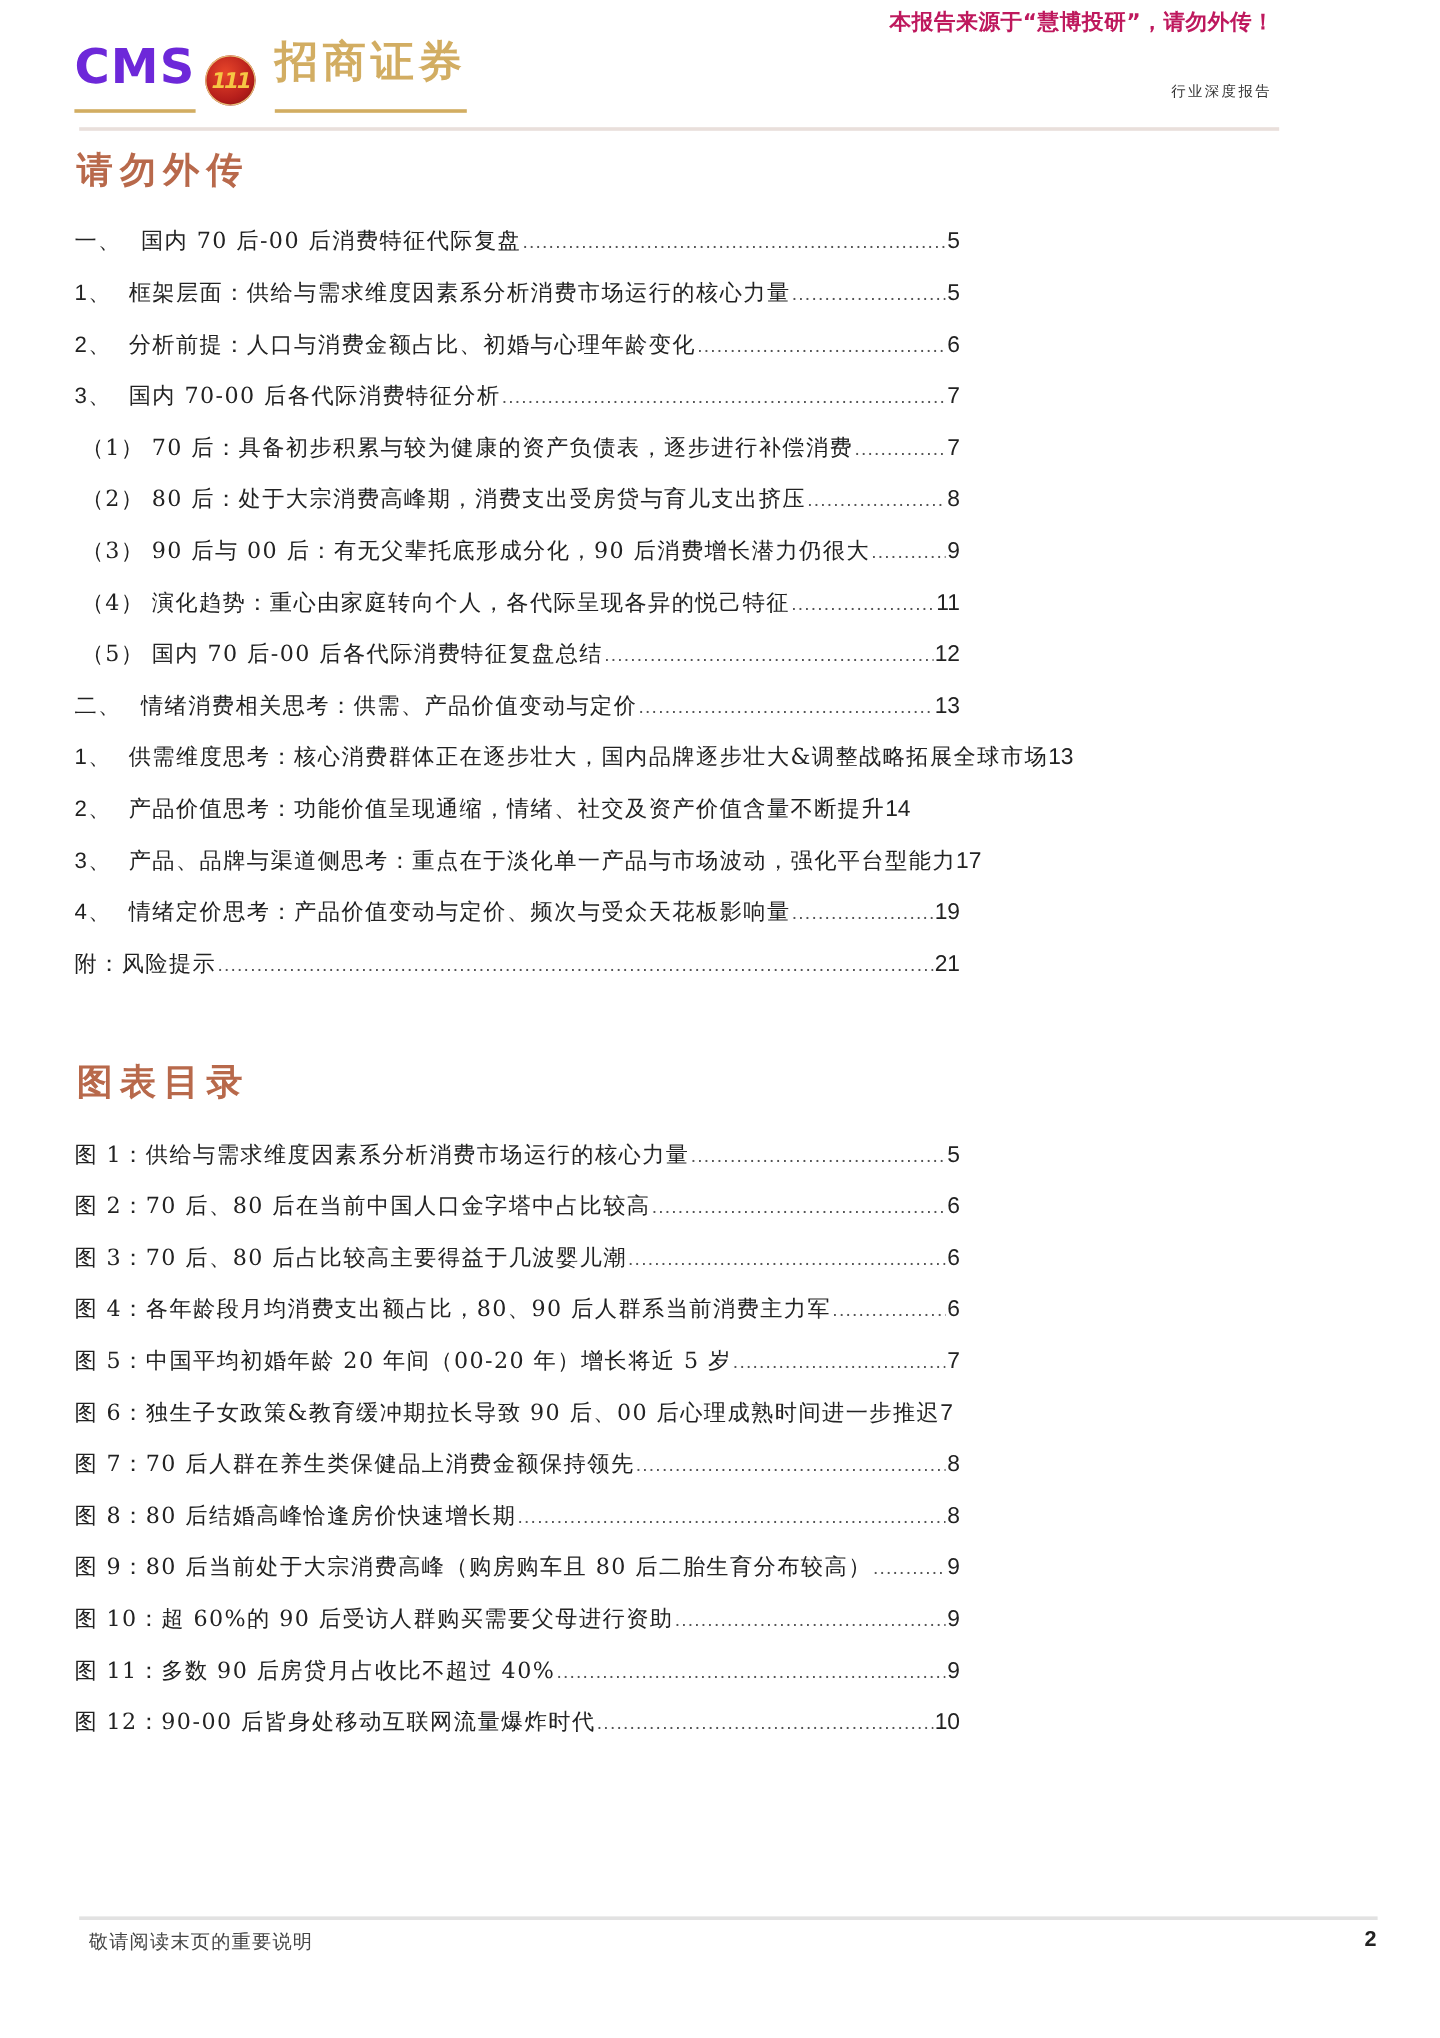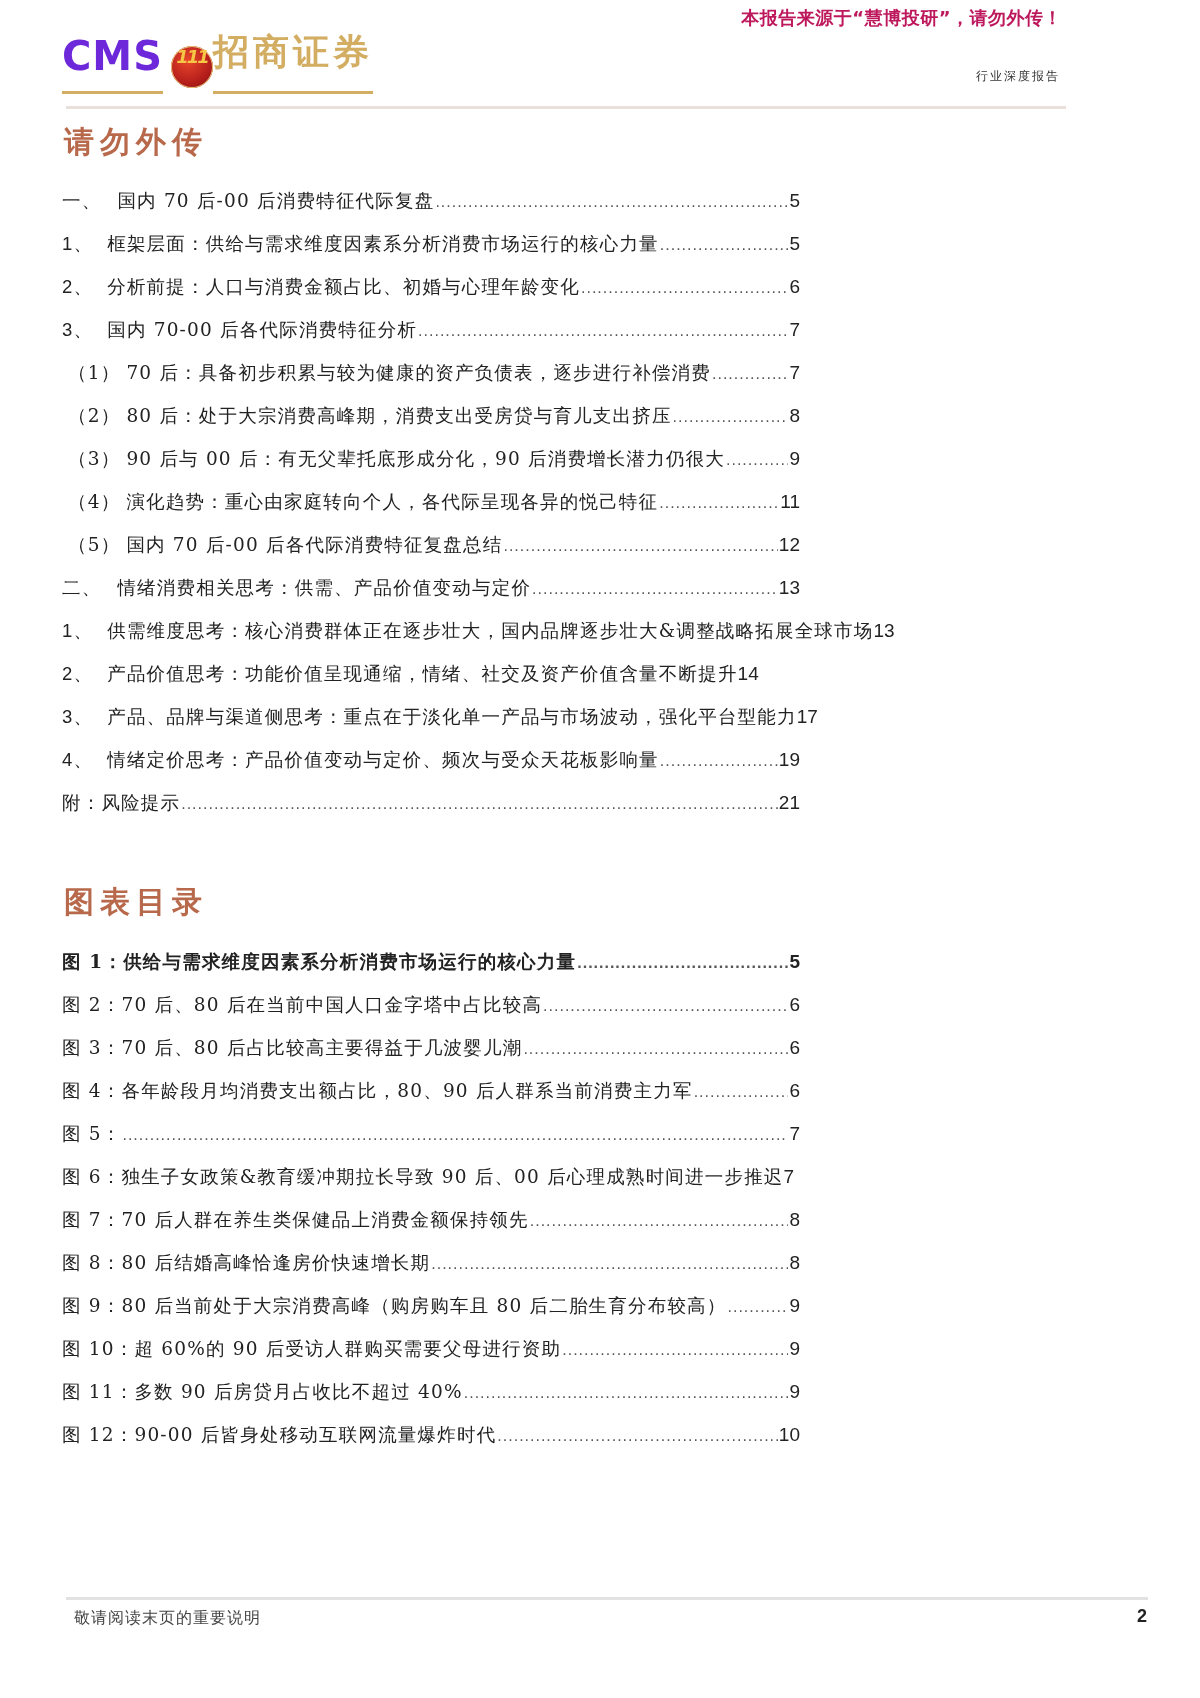--- a/index.html
+++ b/index.html
@@ -42,22 +42,23 @@
       line-height: 40px;
       padding-bottom: 15px;
       border-bottom: 3px solid #d2ad62;
       letter-spacing: 1px;
     }
     .logo-badge {
       width: 42px;
       height: 42px;
       border-radius: 50%;
       background: radial-gradient(circle at 40% 35%, #e8462a 0%, #b51e1b 60%, #7c0f0f 100%);
-      margin: 0 0 6px 8px;
+      margin: 0 16px 6px 8px;
       display: flex;
+      align-items: center;
       justify-content: center;
       position: relative;
       box-shadow: 0 0 0 1px #e5c07a inset;
     }
     .logo-badge span {
       font-family: "DejaVu Sans", sans-serif;
       font-weight: bold;
       font-style: italic;
       font-size: 18px;
       color: #f6c744;
@@ -265,21 +266,21 @@
     <span class="label" style="margin-right:0px;">附：</span>
     <span class="label">风险提示</span>
     <span class="leader">..............................................................................................................................................................</span>
     <span class="page">21</span>
   </a>
 </div>
 
 <div class="section-title" style="top:882px;">图表目录</div>
 
 <div class="toc" style="top:0;">
-  <a class="toc-item" style="top:949px; width:738px;font-weight:bold;">
+  <a class="toc-item" style="top:949px; width:738px;">
     <span class="label">图 1：</span>
     <span class="label">供给与需求维度因素系分析消费市场运行的核心力量</span>
     <span class="leader">........................................................................................................................................</span>
     <span class="page">5</span>
   </a>
   <a class="toc-item" style="top:992px; width:738px;">
     <span class="label">图 2：</span>
     <span class="label">70 后、80 后在当前中国人口金字塔中占比较高</span>
     <span class="leader">........................................................................................................................................</span>
     <span class="page">6</span>
@@ -291,20 +292,21 @@
     <span class="page">6</span>
   </a>
   <a class="toc-item" style="top:1078px; width:738px;">
     <span class="label">图 4：</span>
     <span class="label">各年龄段月均消费支出额占比，80、90 后人群系当前消费主力军</span>
     <span class="leader">........................................................................................................................................</span>
     <span class="page">6</span>
   </a>
   <a class="toc-item" style="top:1121px; width:738px;">
     <span class="label">图 5：</span>
+    <span class="label">中国平均初婚年龄 20 年间（00-20 年）增长将近 5 岁</span>
     <span class="leader">........................................................................................................................................</span>
     <span class="page">7</span>
   </a>
   <a class="toc-item" style="top:1164px;">
     <span class="label">图 6：</span>
     <span class="label">独生子女政策&amp;教育缓冲期拉长导致 90 后、00 后心理成熟时间进一步推迟</span>
     <span class="page">7</span>
   </a>
   <a class="toc-item" style="top:1207px; width:738px;">
     <span class="label">图 7：</span>

